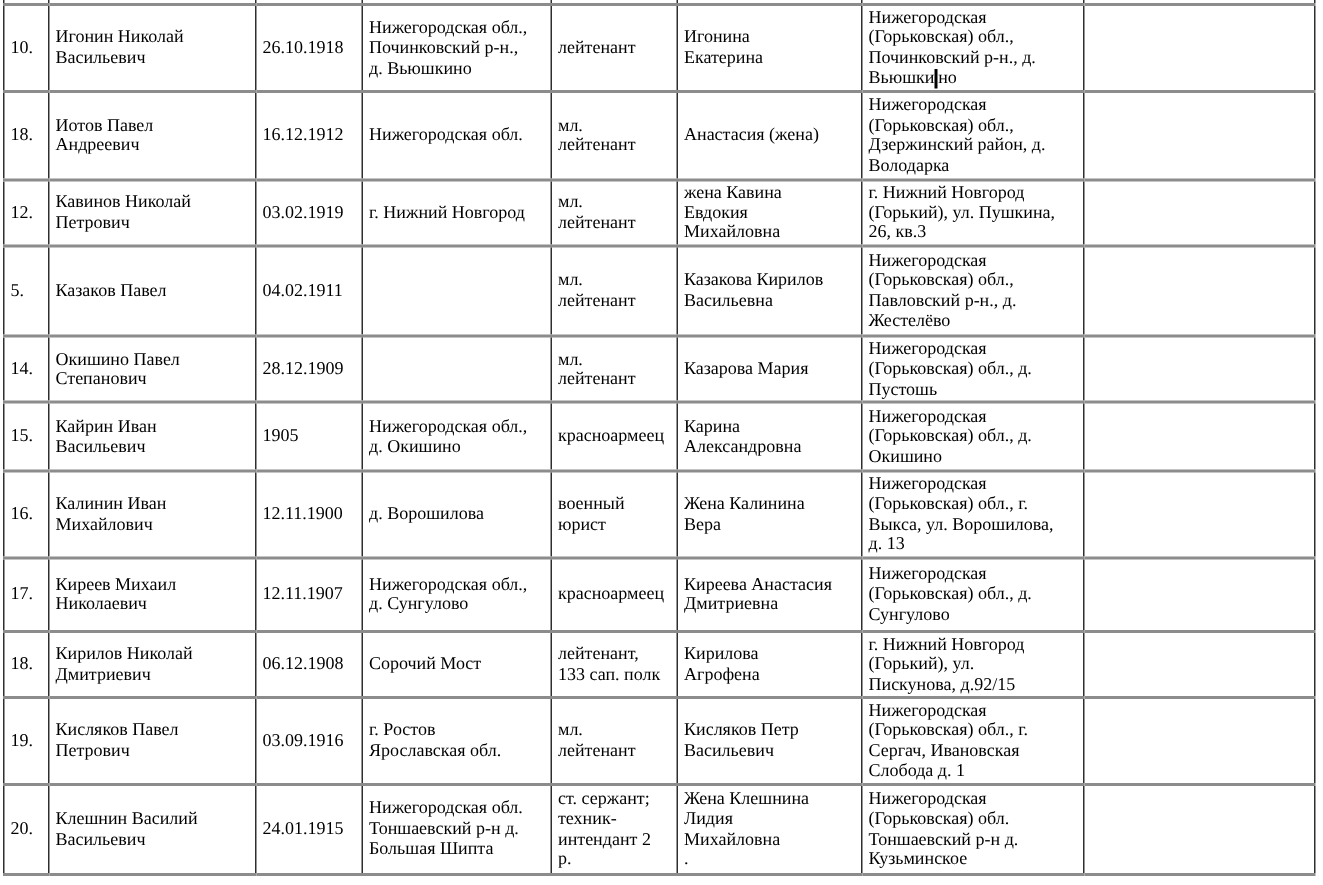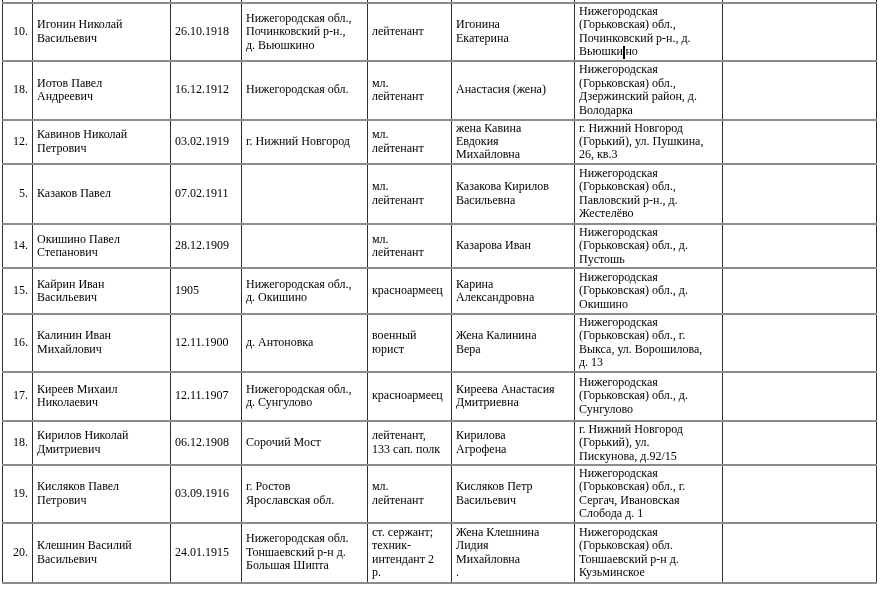--- a/index.html
+++ b/index.html
@@ -27,21 +27,21 @@
     padding: 1px 4px;
     vertical-align: middle;
     white-space: pre-line;
     overflow: hidden;
   }
   table.doc tr.cut td {
     border-top: none;
     padding: 0; height: 2px;
     line-height: 0;
   }
-  td.c-num { text-align: right; padding: 1px 2px; }
+  td.c-num { text-align: left; padding: 1px 2px; }
   .caret {
     display: inline-block;
     width: 1.5px; height: 13px;
     background: #000000;
     vertical-align: text-bottom;
     margin: 0 0.5px -1px 0.5px;
   }
 </style>
 </head>
 <body>
@@ -118,42 +118,42 @@
 Михайловна</td>
       <td>г. Нижний Новгород
 (Горький), ул. Пушкина,
 26, кв.3</td>
       <td></td>
     </tr>
 
     <tr style="height:60px">
       <td class="c-num">5.</td>
       <td>Казаков Павел</td>
-      <td>07.02.1911</td>
+      <td>04.02.1911</td>
       <td></td>
       <td>мл.
 лейтенант</td>
       <td>Казакова Кирилов
 Васильевна</td>
       <td>Нижегородская
 (Горьковская) обл.,
 Павловский р-н., д.
 Жестелёво</td>
       <td></td>
     </tr>
 
     <tr style="height:39px">
       <td class="c-num">14.</td>
       <td>Окишино Павел
 Степанович</td>
       <td>28.12.1909</td>
       <td></td>
       <td>мл.
 лейтенант</td>
-      <td>Казарова Иван</td>
+      <td>Казарова Мария</td>
       <td>Нижегородская
 (Горьковская) обл., д.
 Пустошь</td>
       <td></td>
     </tr>
 
     <tr style="height:46px">
       <td class="c-num">15.</td>
       <td>Кайрин Иван
 Васильевич</td>
@@ -167,21 +167,21 @@
 (Горьковская) обл., д.
 Окишино</td>
       <td></td>
     </tr>
 
     <tr style="height:53px">
       <td class="c-num">16.</td>
       <td>Калинин Иван
 Михайлович</td>
       <td>12.11.1900</td>
-      <td>д. Антоновка</td>
+      <td>д. Ворошилова</td>
       <td>военный
 юрист</td>
       <td>Жена Калинина
 Вера</td>
       <td>Нижегородская
 (Горьковская) обл., г.
 Выкса, ул. Ворошилова,
 д. 13</td>
       <td></td>
     </tr>

